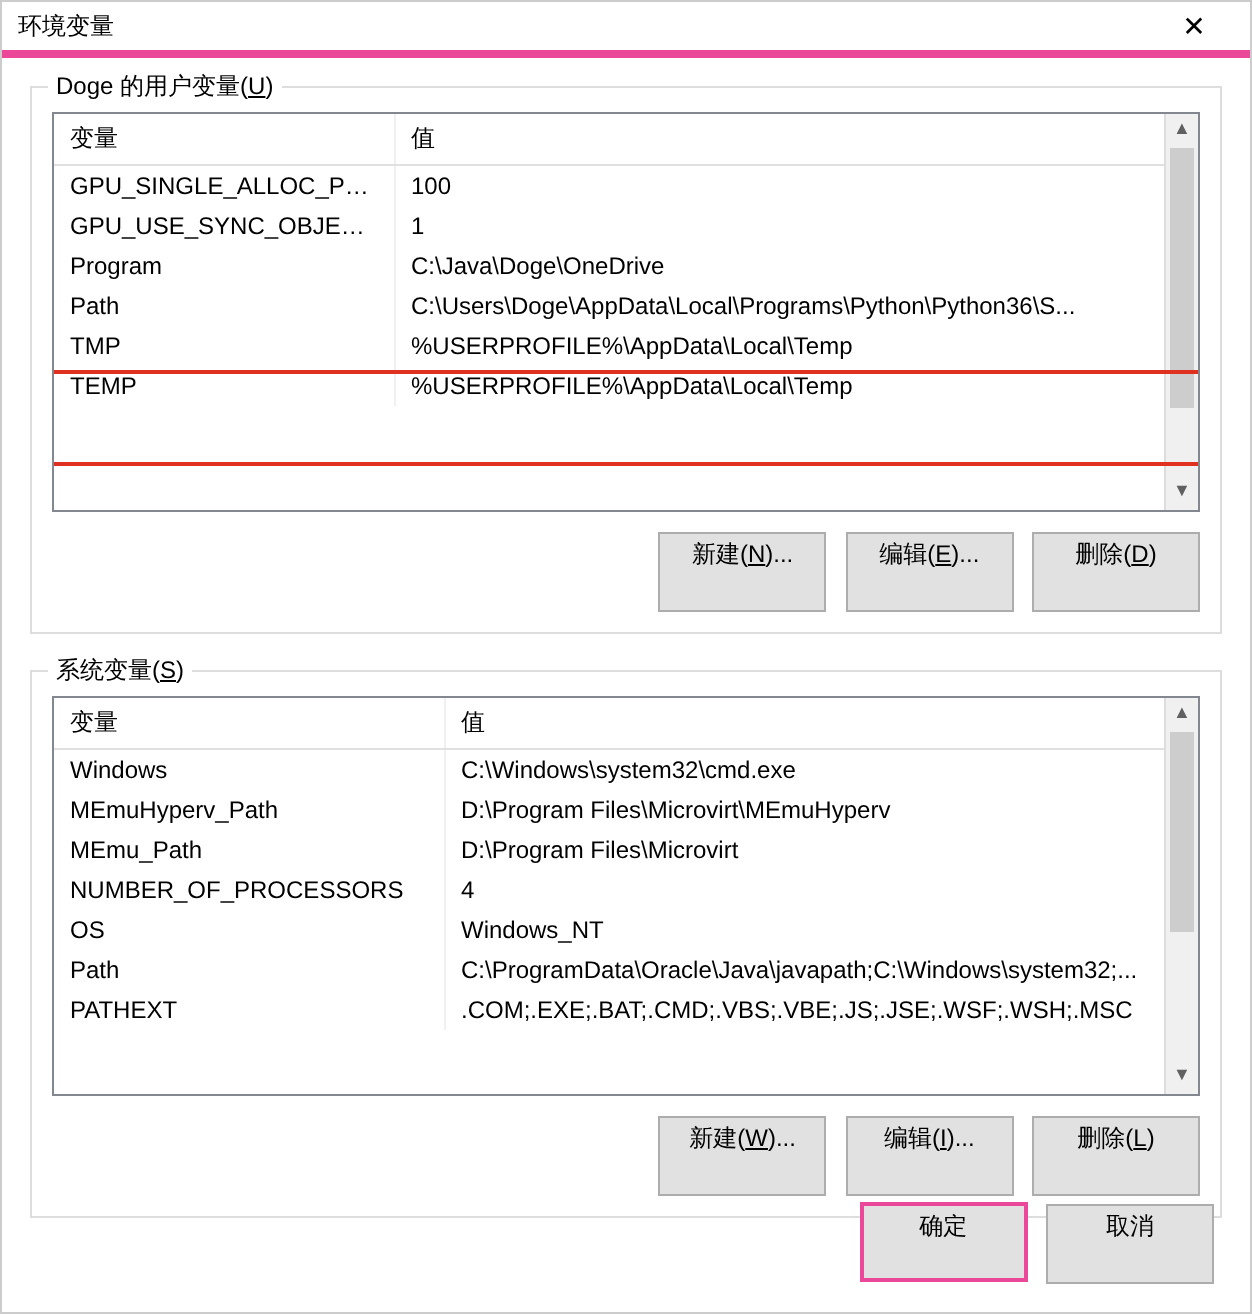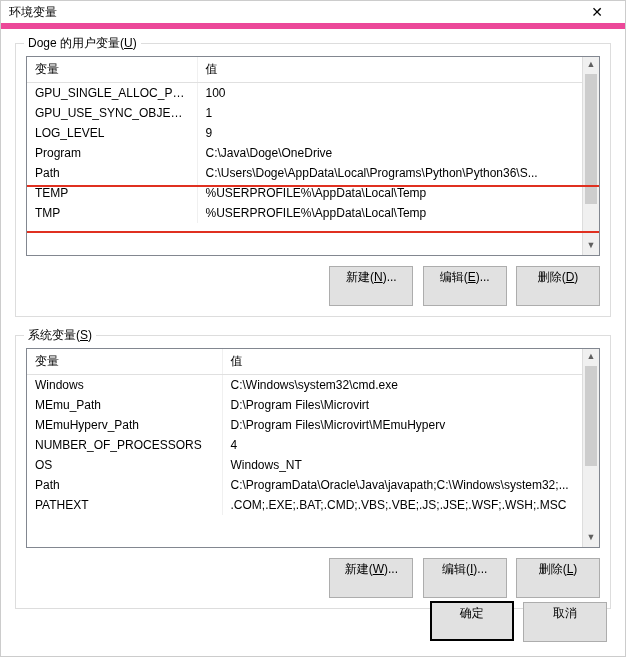--- a/index.html
+++ b/index.html
@@ -1,36 +1,36 @@
 <!DOCTYPE html>
 <html><head>
 <meta charset="utf-8">
 <style>
   * { box-sizing: border-box; font-family: "Microsoft YaHei", "Segoe UI", Tahoma, sans-serif; font-size: 12px; }
   body { margin: 0; background: #fff; }
   .window { width: 626px; height: 657px; background: #fff; border: 1px solid #ccc; position: relative; }
-  .titlebar { height: 28px; background: #fff; display: flex; align-items: center; padding: 0 8px; border-bottom: 6px solid #ec4899; }
+  .titlebar { height: 28px; background: #fff; display: flex; align-items: center; padding: 0 8px; border-bottom: 4px solid #ec4899; }
   .titlebar-text { flex: 1; font-size: 12px; }
   .close-btn { width: 40px; height: 28px; display: flex; align-items: center; justify-content: center; cursor: pointer; font-size: 14px; }
   .content { padding: 14px 14px 10px 14px; }
   .groupbox { position: relative; border: 1px solid #ddd; margin-bottom: 18px; padding: 12px 10px 10px 10px; }
   .groupbox-label { position: absolute; top: -9px; left: 8px; background: #fff; padding: 0 4px; font-size: 12px; }
   .table-wrap { border: 1px solid #828790; background: #fff; height: 200px; position: relative; overflow: hidden;}
   .table { width: 100%; border-collapse: collapse; table-layout: fixed; }
   .table th { text-align: left; font-weight: normal; padding: 4px 8px; border-bottom: 1px solid #e0e0e0; background: #fff; height: 22px; }
   .table th:first-child { width: 170px; }
   .table td { padding: 3px 8px; white-space: nowrap; overflow: hidden; text-overflow: ellipsis; height: 20px; vertical-align: middle;}
   .table th + th, .table td + td { border-left: 1px solid #f0f0f0; }
   .scrollbar-v { position: absolute; right: 0; top: 0; bottom: 0; width: 17px; background: #f0f0f0; border-left: 1px solid #ddd; }
   .scroll-arrow { height: 17px; text-align: center; line-height: 15px; color: #606060; font-size: 9px; }
   .scroll-thumb { background: #cdcdcd; margin: 0 2px; }
   .btn-row { text-align: right; padding-top: 10px; }
   .btn { display: inline-block; min-width: 84px; height: 40px; line-height: 21px; text-align: center; border: 1px solid #adadad; background: #e1e1e1; margin-left: 6px; padding: 0 10px; cursor: pointer; }
   .footer { position: absolute; bottom: 14px; right: 18px; }
-  .btn-primary { border: 2px solid #000000; background: #e1e1e1; }
+  .btn-primary { border: 2px solid #ec4899; background: #e1e1e1; }
   .highlight-box { position: absolute; border: 2px solid #e03020; pointer-events: none; z-index: 5; }
   .underline { text-decoration: underline; }
 </style>
 </head>
 <body>
 
 <div class="window">
 
   <div class="titlebar">
     <span class="titlebar-text">环境变量</span>
@@ -56,37 +56,33 @@
           <tbody>
             <tr>
                 <td>GPU_SINGLE_ALLOC_PERC...</td>
                 <td>100</td>
               </tr>
             <tr>
                 <td>GPU_USE_SYNC_OBJECTS</td>
                 <td>1</td>
               </tr>
             <tr>
-                <td>LOG_LEVEL</td>
-                <td>9</td>
-              </tr>
-            <tr>
                 <td>Program</td>
                 <td>C:\Java\Doge\OneDrive</td>
               </tr>
             <tr>
                 <td>Path</td>
                 <td>C:\Users\Doge\AppData\Local\Programs\Python\Python36\S...</td>
               </tr>
             <tr>
-                <td>TEMP</td>
+                <td>TMP</td>
                 <td>%USERPROFILE%\AppData\Local\Temp</td>
               </tr>
             <tr>
-                <td>TMP</td>
+                <td>TEMP</td>
                 <td>%USERPROFILE%\AppData\Local\Temp</td>
               </tr>
           </tbody>
         </table>
         <div class="scrollbar-v">
           <div class="scroll-arrow">▲</div>
           <div class="scroll-thumb" style="height:130px;"></div>
           <div class="scroll-arrow" style="position:absolute;bottom:0;left:0;right:0;">▼</div>
         </div>
       </div>
@@ -110,26 +106,26 @@
               <th style="width:195px">变量</th>
               <th>值</th>
             </tr>
           </thead>
           <tbody>
             <tr>
                 <td>Windows</td>
                 <td>C:\Windows\system32\cmd.exe</td>
               </tr>
             <tr>
+                <td>MEmuHyperv_Path</td>
+                <td>D:\Program Files\Microvirt\MEmuHyperv</td>
+              </tr>
+            <tr>
                 <td>MEmu_Path</td>
                 <td>D:\Program Files\Microvirt</td>
-              </tr>
-            <tr>
-                <td>MEmuHyperv_Path</td>
-                <td>D:\Program Files\Microvirt\MEmuHyperv</td>
               </tr>
             <tr>
                 <td>NUMBER_OF_PROCESSORS</td>
                 <td>4</td>
               </tr>
             <tr>
                 <td>OS</td>
                 <td>Windows_NT</td>
               </tr>
             <tr>

